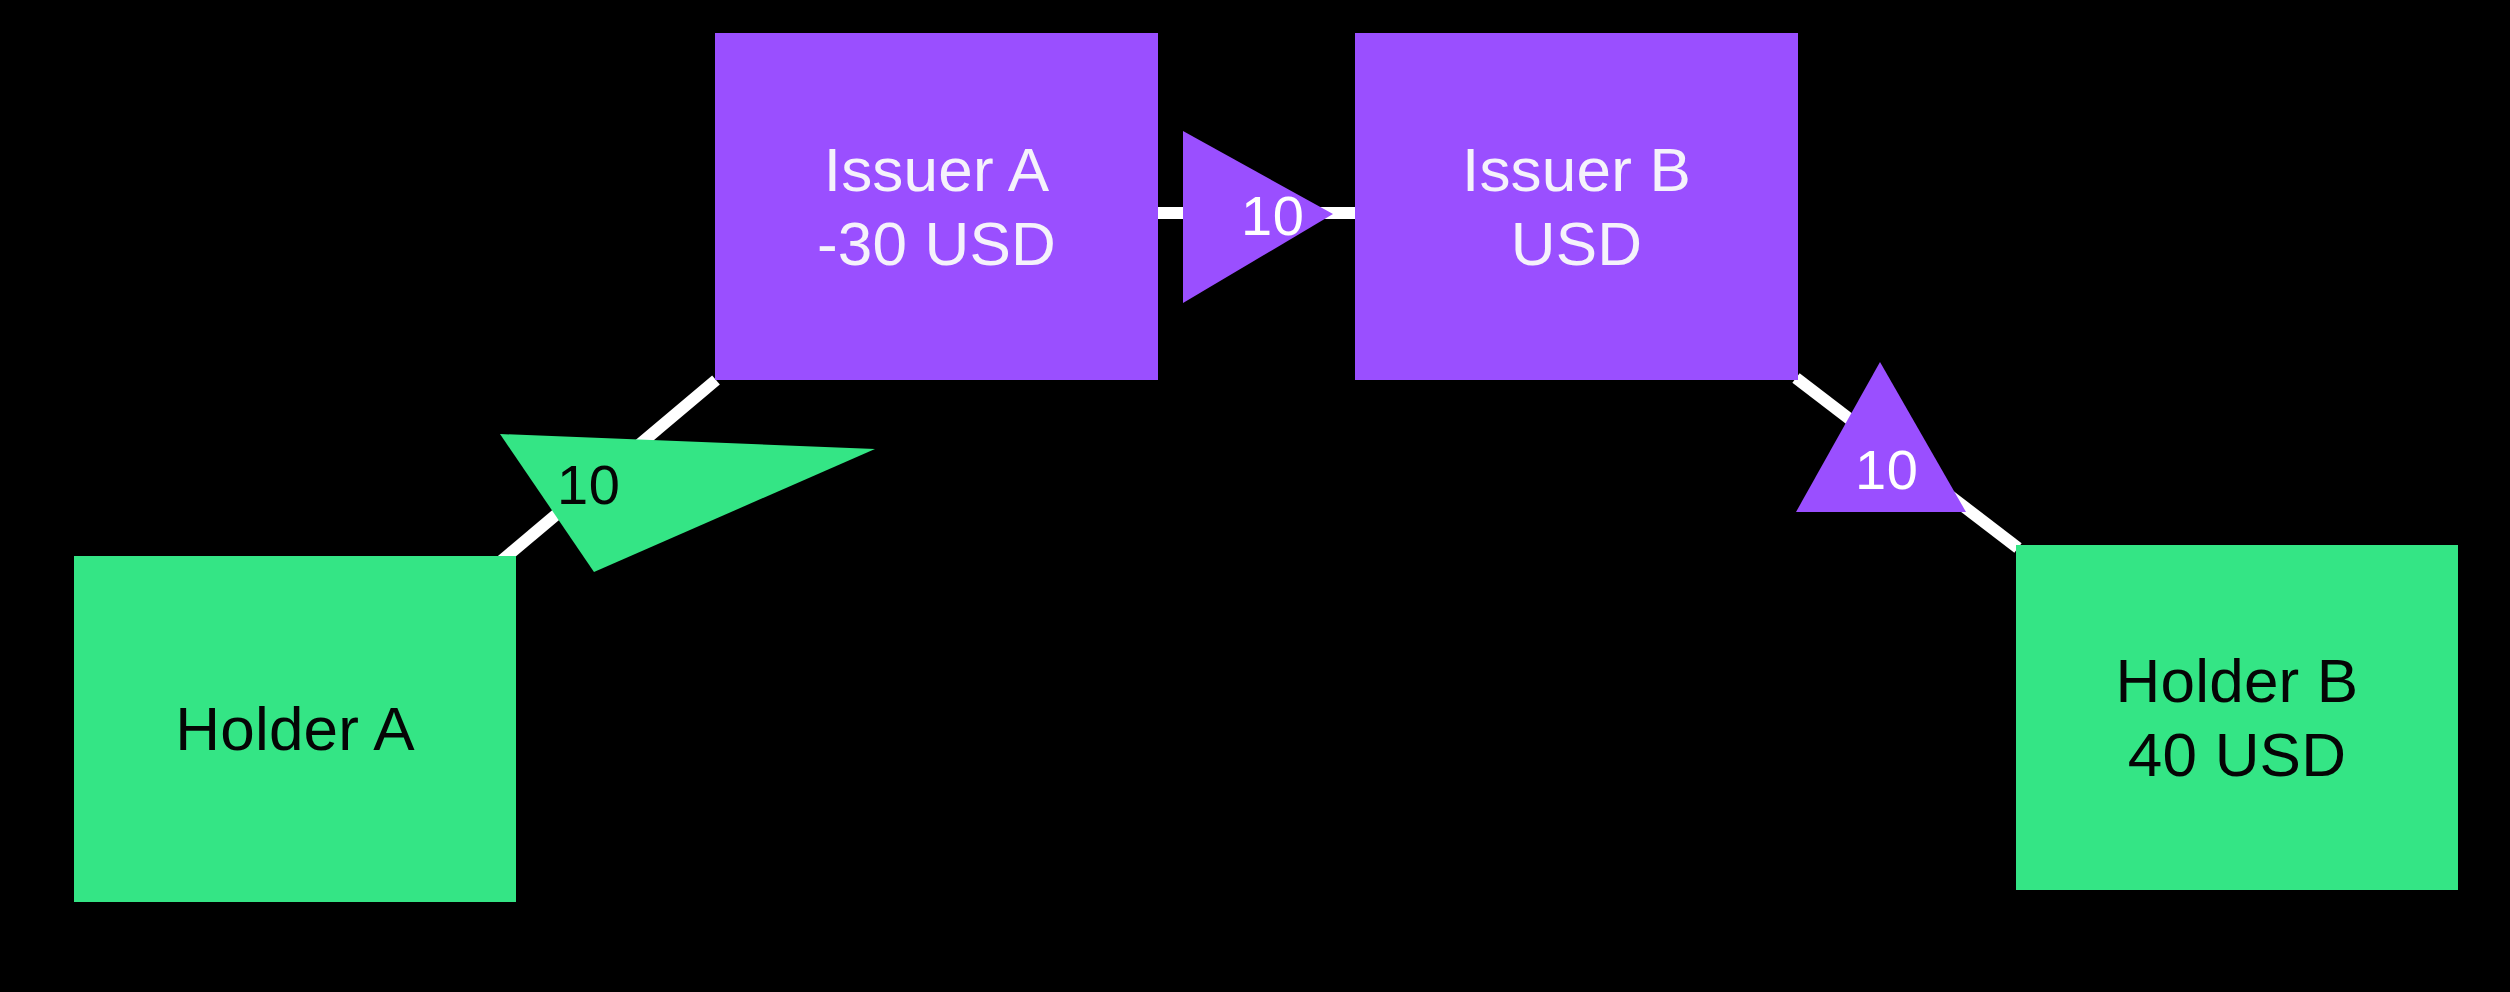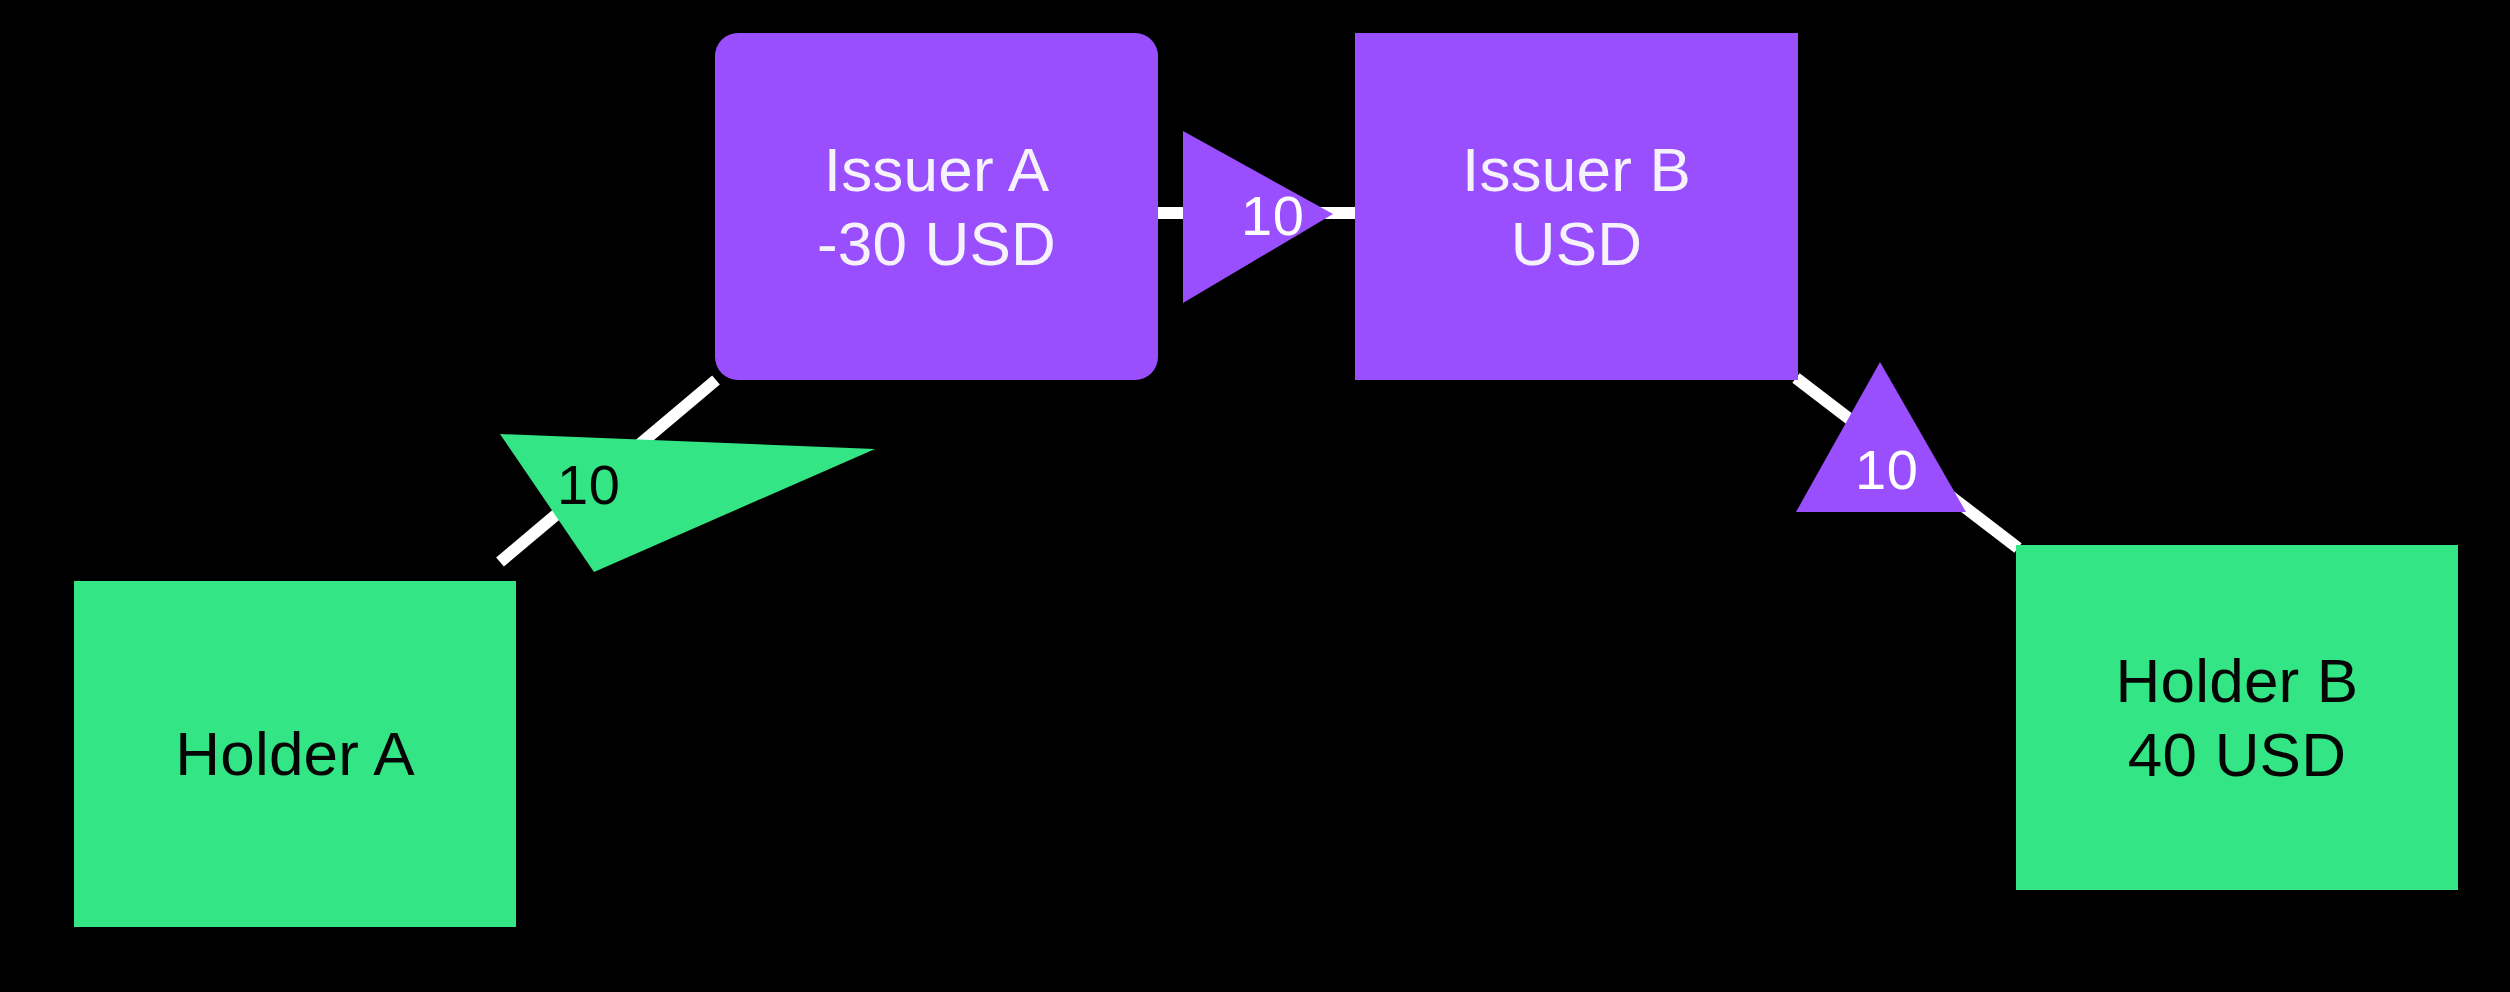--- a/index.html
+++ b/index.html
@@ -45,23 +45,23 @@
   .node-issuer {
     background: #9a4fff;
     color: #f5f2fb;
     font-size: 62px;
   }
   .node-holder {
     background: #34e585;
     color: #050505;
     font-size: 62px;
   }
-  #node-issuer-a { left: 715px;  top: 33px;  width: 443px; height: 347px; border-radius: 23px; }
+  #node-issuer-a { left: 715px;  top: 33px;  width: 443px; height: 347px; }
   #node-issuer-b { left: 1355px; top: 33px;  width: 443px; height: 347px; align-items: center; }
-  #node-holder-a { left: 74px;   top: 556px; width: 442px; height: 346px; margin-top: 25px; }
+  #node-holder-a { left: 74px;   top: 556px; width: 442px; height: 346px; }
   #node-holder-b { left: 2016px; top: 545px; width: 442px; height: 345px; }
 
   .edge-label {
     position: absolute;
     font-size: 56px;
     letter-spacing: 0.5px;
     white-space: nowrap;
     z-index: 8;
     pointer-events: none;
   }

